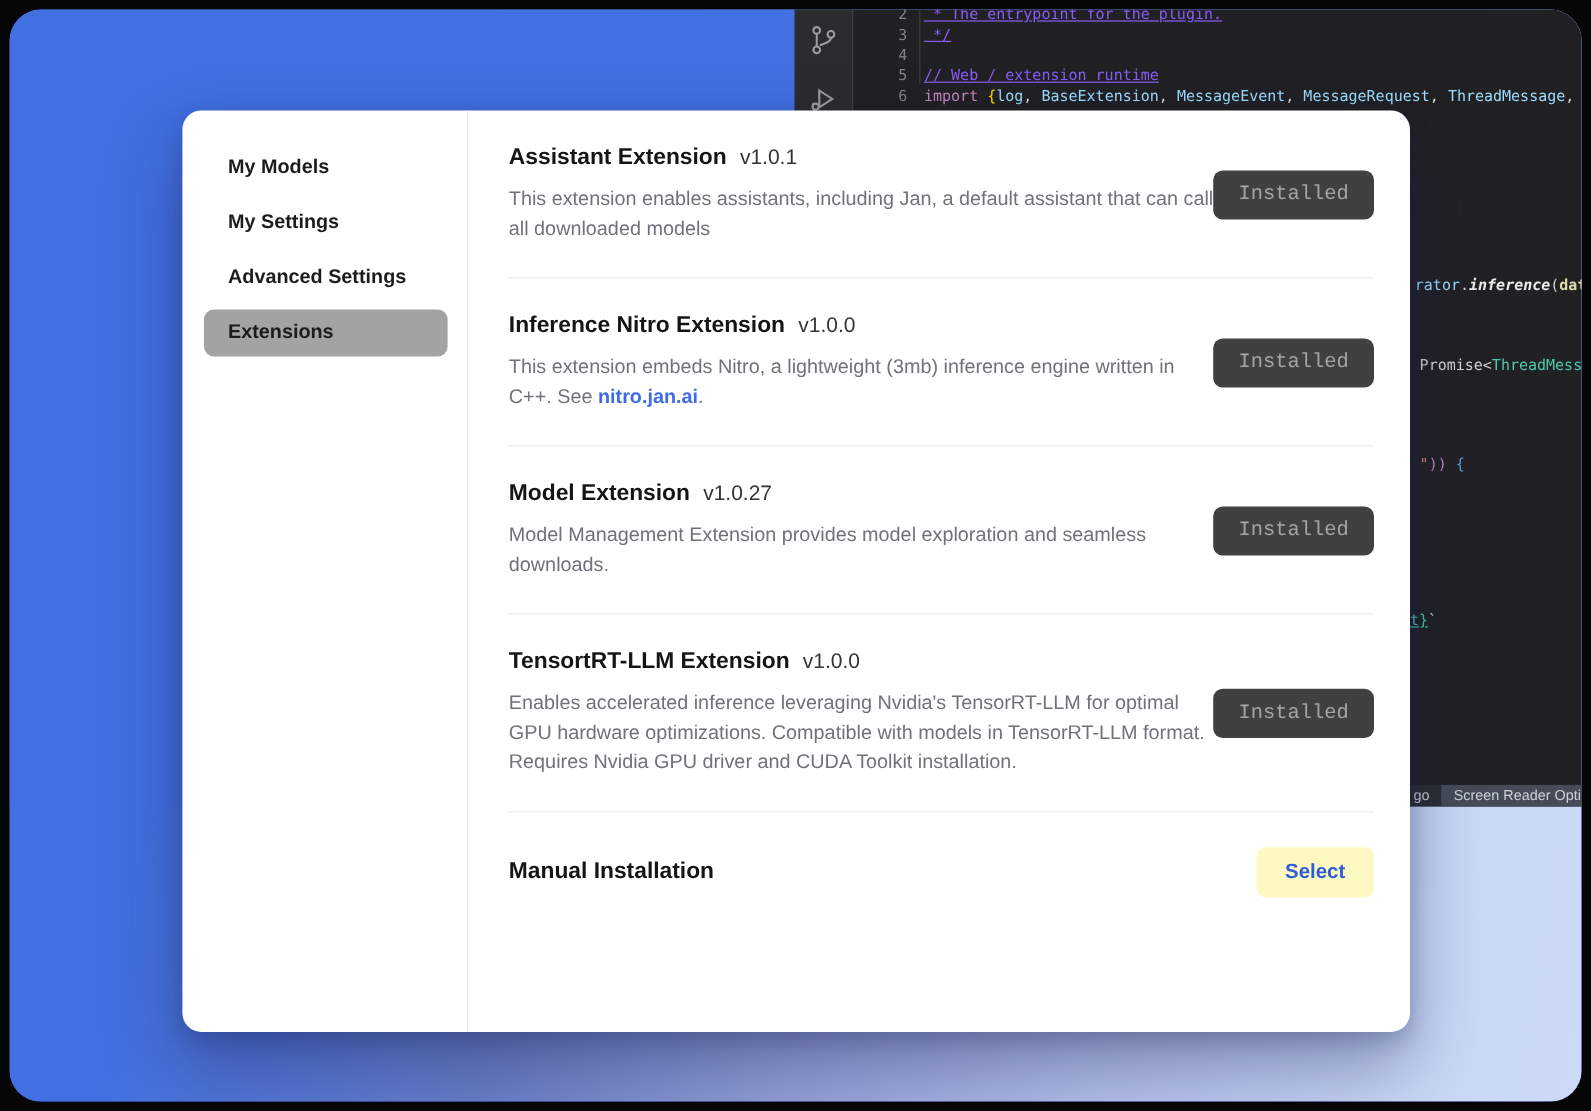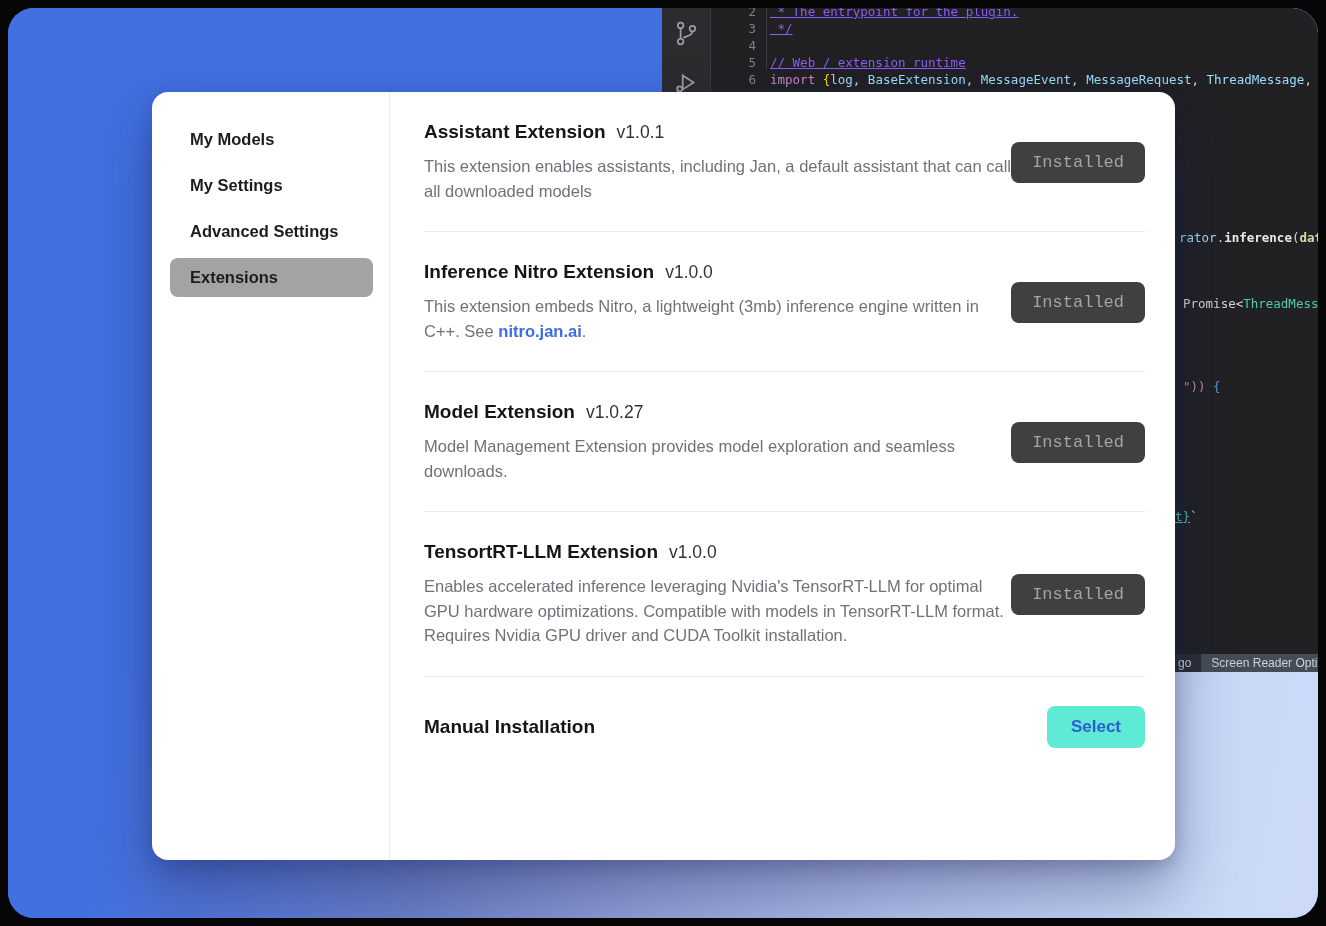--- a/index.html
+++ b/index.html
@@ -14,21 +14,21 @@
   .activity-bar{position:absolute;left:0;top:0;width:48px;height:100%;background:#2c2c2f;
     border-right:1px solid #3d3d41;display:flex;flex-direction:column;align-items:center;padding-top:12px;gap:22px;}
   .activity-bar svg{display:block;}
   .editor-code{position:absolute;left:58px;top:-5px;right:0;}
   .code-row{height:17px;line-height:17px;white-space:pre;display:flex;}
   .ln{width:36px;text-align:right;color:#7f8387;flex:0 0 36px;}
   .code-txt{margin-left:14px;}
   .indent-guide{position:absolute;left:104px;top:0;width:1px;height:62px;background:#3c3c40;}
   .frag{position:absolute;white-space:pre;line-height:15px;}
   .c-kw{color:#c586c0;} .c-var{color:#9cdcfe;} .c-fg{color:#d4d4d4;} .c-brace{color:#ffd700;}
-  .c-comment{color:#8b5cf6;text-decoration:underline;} .c-fn{color:#eaeaea;font-weight:bold;} .c-gold{color:#dcdcaa;font-weight:bold;}
+  .c-comment{color:#8b5cf6;text-decoration:underline;} .c-fn{color:#eaeaea;font-weight:bold;font-style:italic;} .c-gold{color:#dcdcaa;font-weight:bold;}
   .c-type{color:#4ec9b0;} .c-str{color:#ce9178;} .c-pink{color:#c586c0;} .c-blue{color:#569cd6;}
   .c-u{color:#4ec9b0;text-decoration:underline;}
   .status-bar{position:absolute;left:48px;right:0;bottom:0;height:18px;background:#2b2e32;
     display:flex;align-items:center;font-family:"Liberation Sans",sans-serif;font-size:12px;color:#cfd3d9;overflow:hidden;}
   .status-left{padding:0 10px 0 468px;white-space:nowrap;}
   .status-seg{background:#454c57;height:100%;display:flex;align-items:center;padding:0 10px;white-space:nowrap;}
   
   .blue-panel{position:absolute;left:0;top:0;width:654px;height:664px;background:#4270e0;border-top-left-radius:26px;}
   
   .modal{position:absolute;left:144px;top:84px;width:1023px;height:768px;background:#ffffff;
@@ -43,21 +43,21 @@
     padding:29px 0 28px;border-bottom:1px solid #eaeaec;}
   .ext-row.last{border-bottom:none;}
   .ext-text{max-width:592px;}
   .ext-title{font-size:19px;color:#151518;}
   .ext-name{font-weight:bold;}
   .ext-version{font-weight:normal;color:#333338;margin-left:11px;font-size:17.5px;}
   .ext-desc{margin-top:11px;font-size:16.5px;line-height:24.5px;color:#717179;}
   .link{color:#3e6ce4;text-decoration:none;cursor:pointer;font-weight:bold;}
   .btn{border:none;border-radius:8px;font-size:17px;padding:11px 21px;font-family:"Liberation Sans",sans-serif;}
   .btn-installed{background:#404040;color:#a3a3a8;font-family:Liberation Mono, monospace;}
-  .btn-select{background:#5eead4;color:#2e5cd6;font-weight:bold;cursor:pointer;padding:11px 24px;}
+  .btn-select{background:#fef9c3;color:#2e5cd6;font-weight:bold;cursor:pointer;padding:11px 24px;}
 </style>
 </head>
 <body>
 
 <div class="stage">
   <div class="bg-gradient"></div>
 
   <div class="editor">
     <div class="activity-bar">
       <span>

